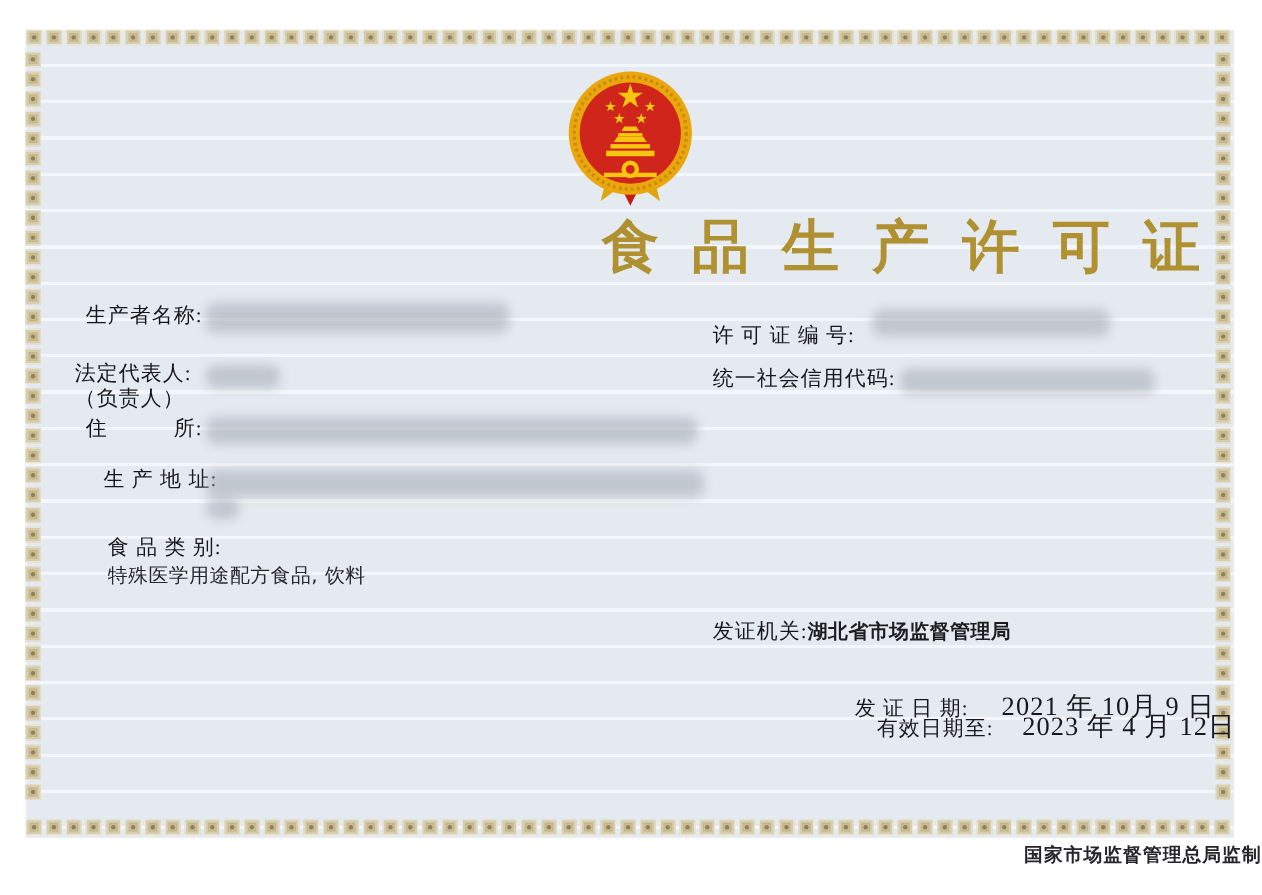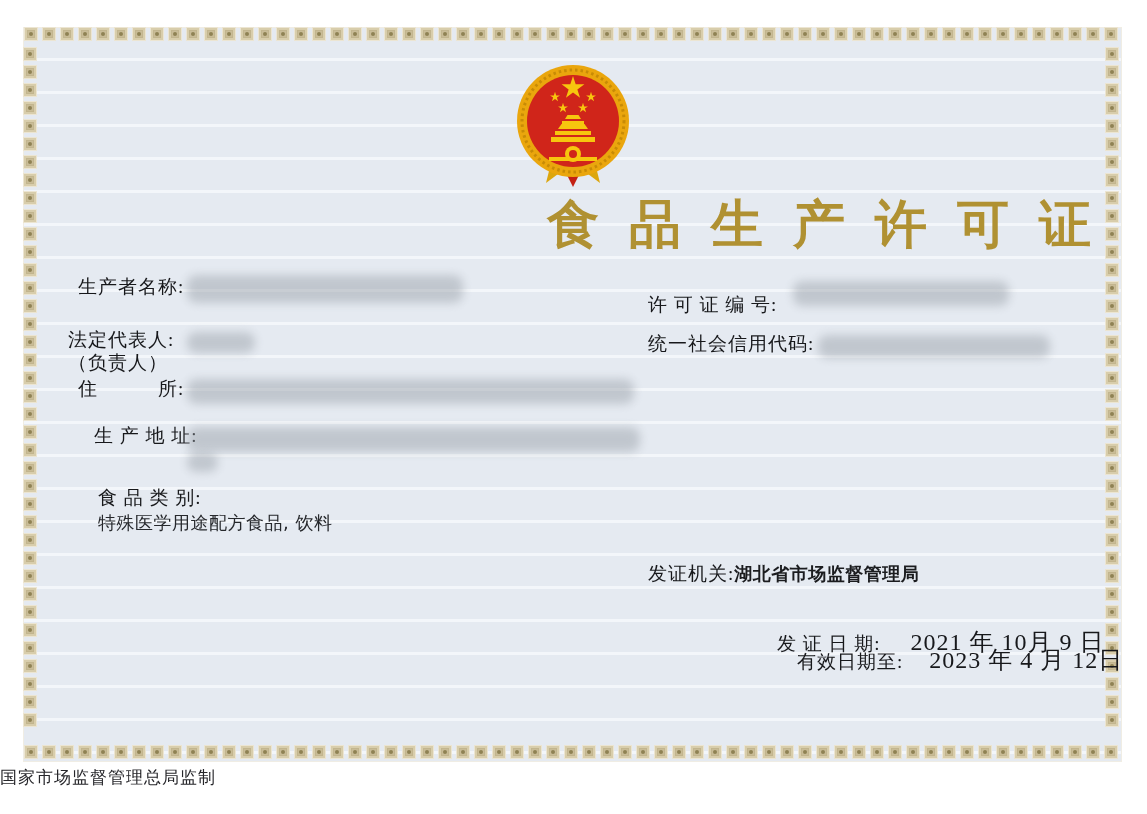--- a/index.html
+++ b/index.html
@@ -51,22 +51,22 @@
   
   .redact{position:absolute;background:#9aa1a9;opacity:.48;filter:blur(5px);border-radius:9px;}
   .r-producer{left:163px;top:247px;width:276px;height:28px;}
   .r-license{left:769px;top:253px;width:216px;height:25px;}
   .r-legal{left:163px;top:304px;width:68px;height:21px;}
   .r-credit{left:794px;top:307px;width:232px;height:23px;}
   .r-residence{left:163px;top:351px;width:447px;height:25px;}
   .r-prodaddr1{left:163px;top:399px;width:453px;height:25px;}
   .r-prodaddr2{left:163px;top:425px;width:31px;height:19px;}
   
-  .footer{position:absolute;left:0;right:0;top:766px;text-align:left;
-          font-weight:normal;font-size:17px;color:#26262a;letter-spacing:1px;}
+  .footer{position:absolute;left:0;right:0;top:766px;text-align:right;
+          font-weight:bold;font-size:17px;color:#26262a;letter-spacing:1px;}
 </style>
 </head>
 <body>
 
 <div class="page">
   <div class="cert">
 
     <div class="strip h top">
         <div class="tile"></div>
         <div class="tile"></div>

